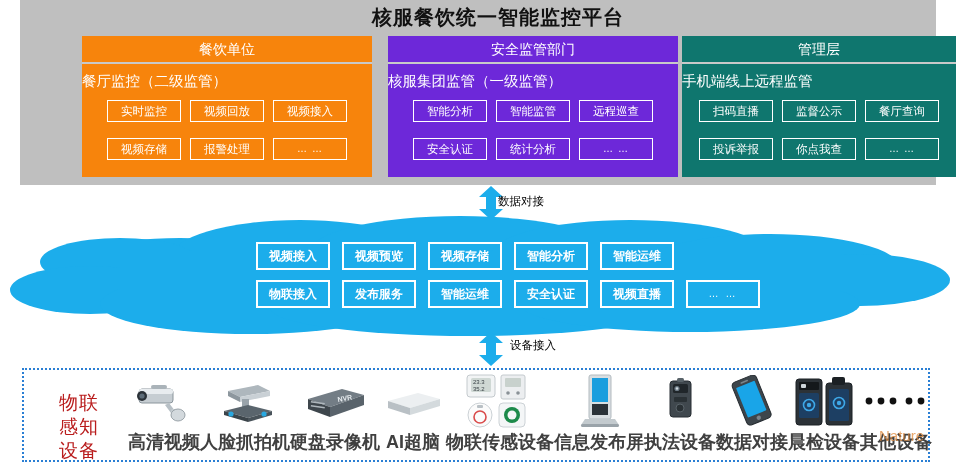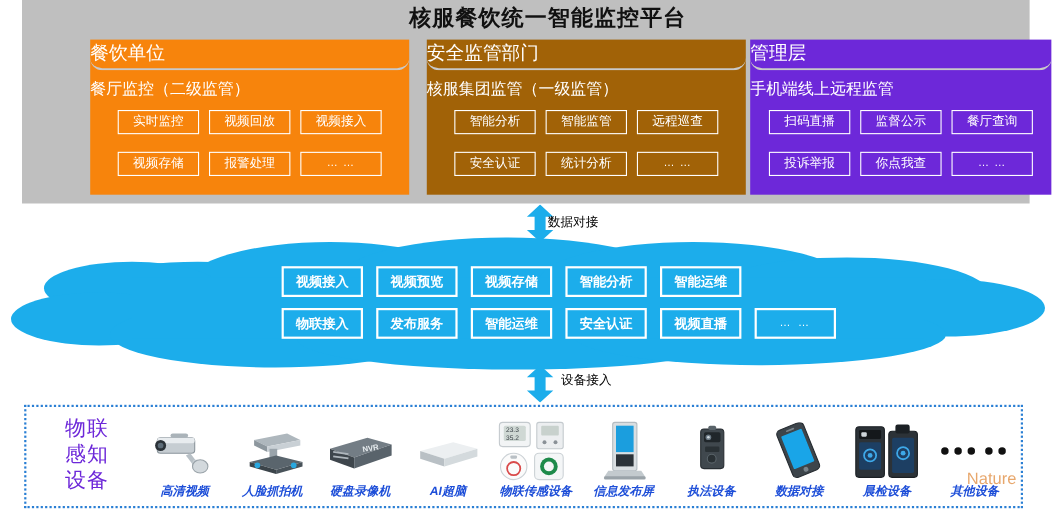--- a/index.html
+++ b/index.html
@@ -22,31 +22,30 @@
     font-size:20px;font-weight:bold;color:#111111;
     letter-spacing:1px;
     line-height:30px;
   }
 
   .org-col{
     position:absolute;top:36px;height:141px;
     display:flex;flex-direction:column;
   }
   #col-canyin{left:62px;width:290px;background:#f7840c;}
-  #col-anquan{left:368px;width:290px;background:#a16207;}
-  #col-guanli{left:662px;width:274px;background:#6d28d9;}
+  #col-anquan{left:368px;width:290px;background:#6d28d9;}
+  #col-guanli{left:662px;width:274px;background:#0f766e;}
   
   #col-canyin{left:62px;}
   
   .org-head{
-    height:26px;line-height:26px;
-    color:#ffffff;font-size:17px;
+    height:26px;line-height:26px;text-align:center;
+    color:#ffffff;font-size:14px;
     border-bottom:2px solid #c9c9c9;
     flex:0 0 auto;
-    border-radius:11px;
   }
   .org-sub{
     height:30px;line-height:30px;
     color:#ffffff;font-size:14.5px;
     flex:0 0 auto;
     margin-top:2px;
   }
   .chip-rows{
     flex:1 1 auto;
     padding:4px 10px 6px 10px;
@@ -115,46 +114,45 @@
   .cchip.dots{letter-spacing:2px;font-size:10px;font-weight:normal;}
 
   
   #device-band{
     position:absolute;left:22px;top:368px;width:908px;height:94px;
     border:2px dotted #2a7fd4;
     box-sizing:border-box;
     background:#ffffff;
   }
   #device-title{
-    position:absolute;left:16px;top:8px;width:78px;
-    font-size:19px;color:#6d28d9;
+    position:absolute;left:16px;top:21px;width:78px;
+    font-size:19px;color:#b91c1c;
     line-height:24px;text-align:center;
     letter-spacing:1px;
   }
   #device-list{
     position:absolute;left:104px;top:2px;
     width:798px;height:88px;
     display:flex;flex-direction:row;
     align-items:flex-end;
   }
   .device{
     flex:1 1 0;
     display:flex;flex-direction:column;
     align-items:center;justify-content:flex-end;
     height:88px;
   }
   .device .dev-icon{
     height:58px;width:100%;
     display:flex;align-items:center;justify-content:center;
   }
   .device .dev-label{
-    font-size:11px;font-weight:bold;color:#1d4ed8;
+    font-size:18px;font-weight:bold;color:#404040;
     white-space:nowrap;
     margin-bottom:6px;
-    font-style:italic;
   }
   #watermark{
     position:absolute;right:4px;bottom:16px;
     font-size:15px;color:#e08a3c;opacity:.75;
     pointer-events:none;
   }
 </style>
 </head>
 <body>
 

